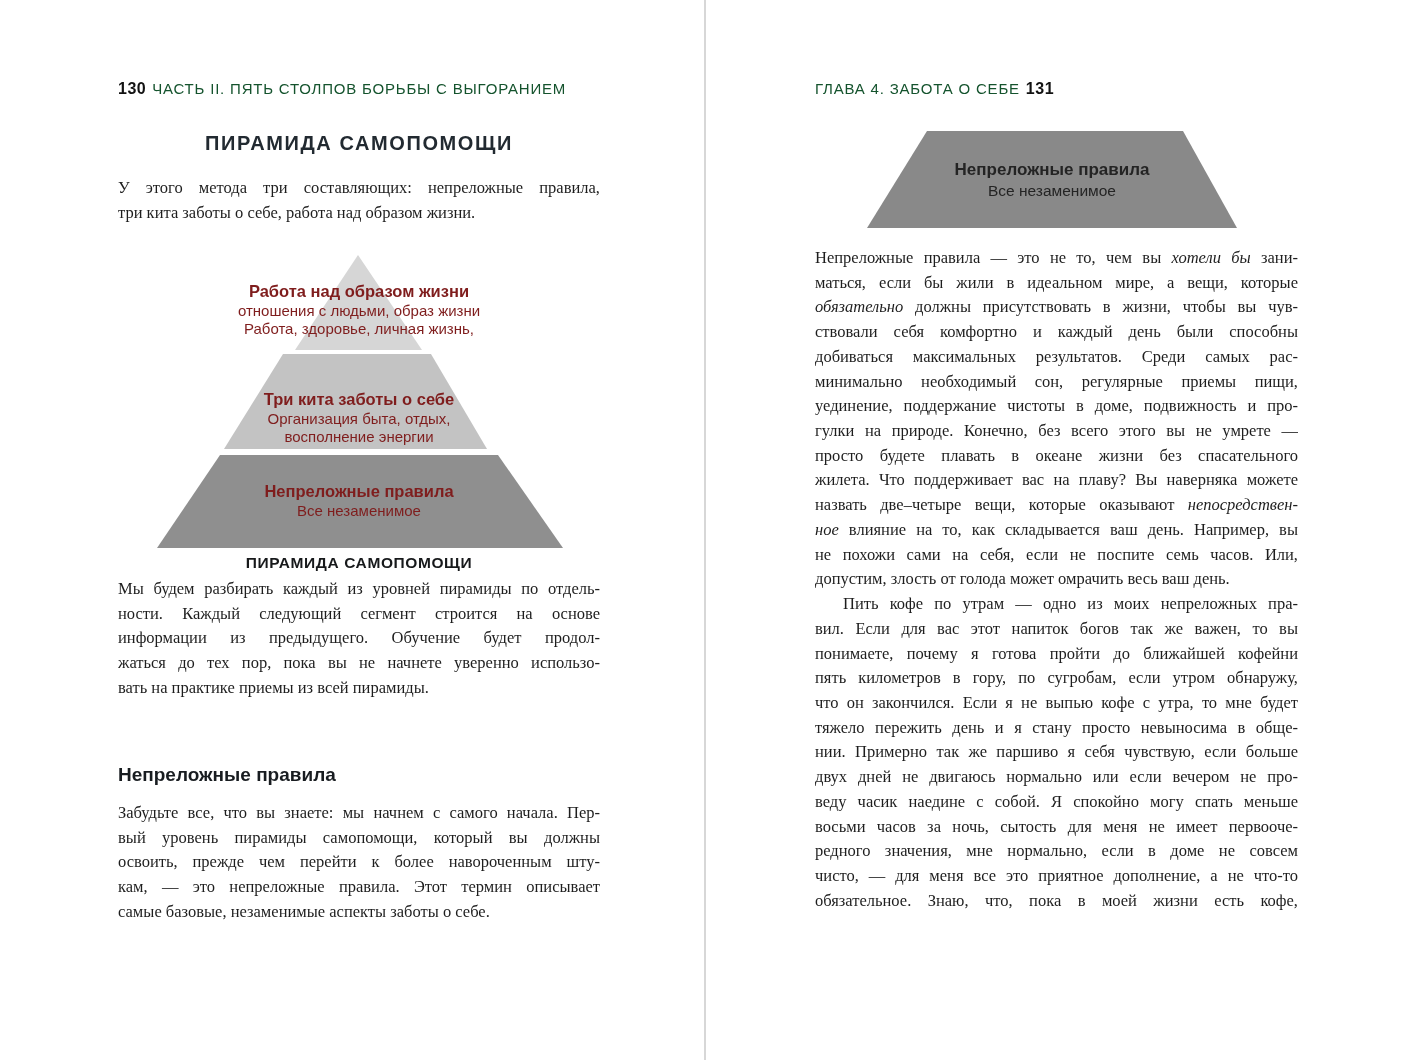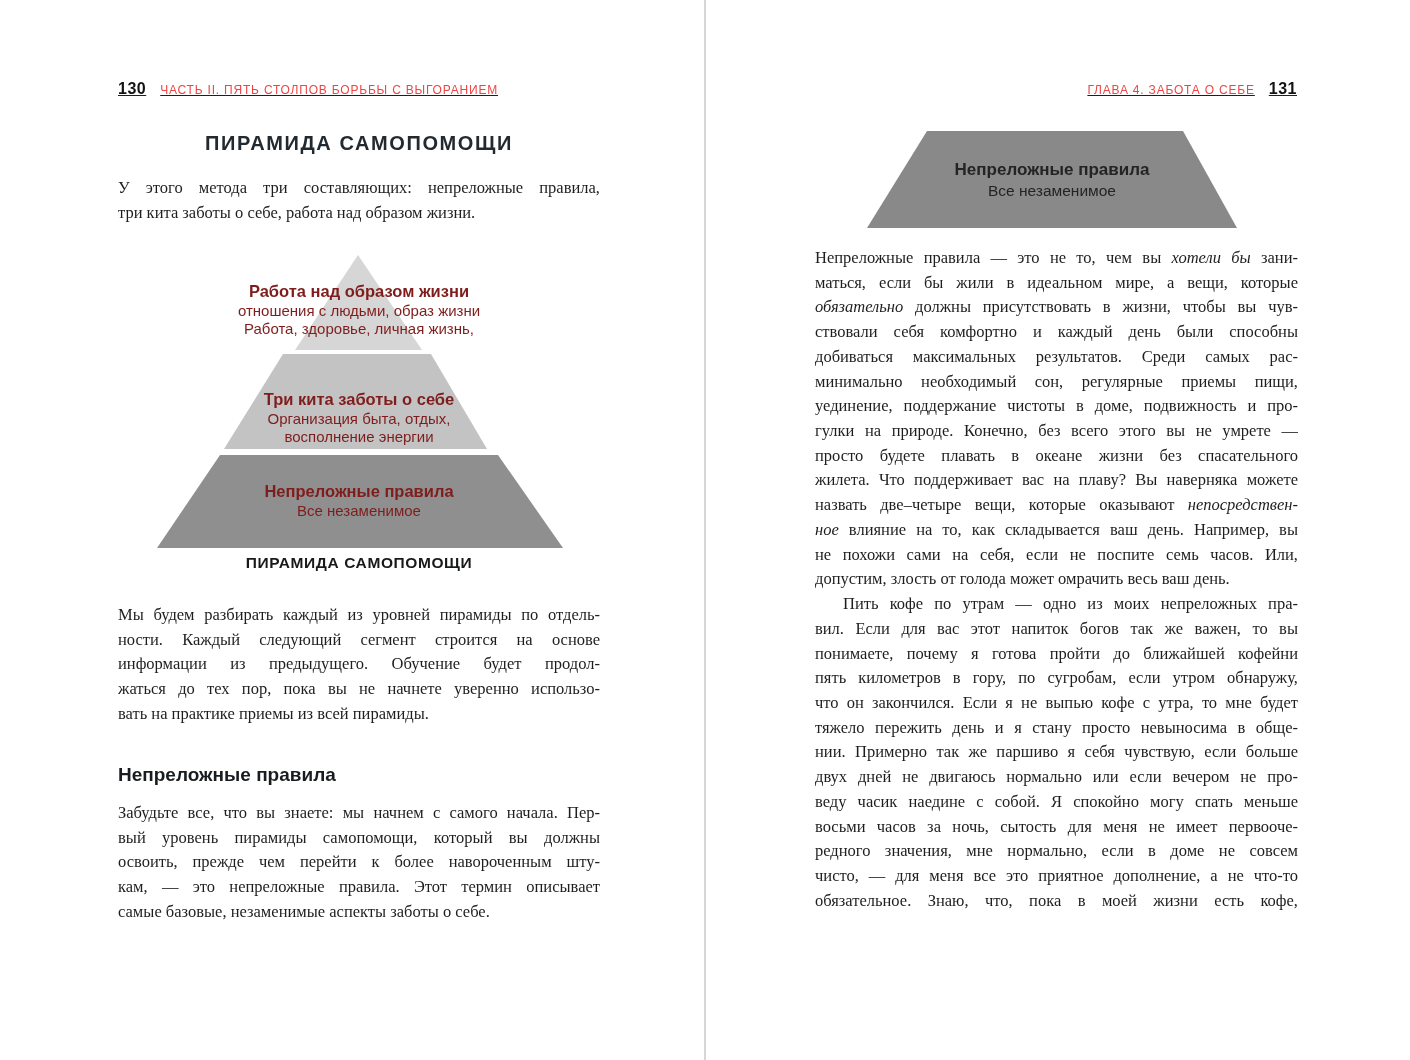--- a/index.html
+++ b/index.html
@@ -4,24 +4,24 @@
 <style>
   html,body{margin:0;padding:0;}
   body{
     width:1410px;height:1060px;background:#ffffff;position:relative;
     font-family:"Liberation Serif","DejaVu Serif",serif;color:#1e1e1e;
     overflow:hidden;
   }
   .divider{position:absolute;left:704px;top:0;width:2px;height:1060px;background:#d7d7d7;}
   .abs{position:absolute;}
   
-  .runhead{display:flex;align-items:baseline;gap:14px;
-    font-family:"Liberation Sans","DejaVu Sans",sans-serif;text-decoration:underline;}
+  .runhead{display:flex;align-items:baseline;gap:6px;
+    font-family:"Liberation Sans","DejaVu Sans",sans-serif;}
   .pagenum{font-size:16px;font-weight:bold;color:#121212;letter-spacing:.5px;}
-  .runlabel{font-size:12px;color:#ef4444;letter-spacing:.8px;}
+  .runlabel{font-size:15px;color:#14532d;letter-spacing:.8px;}
   
   .section-title{width:482px;text-align:center;
     font-family:"Liberation Sans","DejaVu Sans",sans-serif;
     font-size:20px;font-weight:bold;letter-spacing:1.6px;color:#222a31;}
   .subheading{font-family:"Liberation Sans","DejaVu Sans",sans-serif;
     font-size:19px;font-weight:bold;color:#181c20;}
   
   .textcol{font-size:16.5px;line-height:24.72px;}
   .tl{text-align:justify;text-align-last:justify;height:24.72px;overflow:hidden;white-space:normal;}
   .tl.end{text-align-last:left;}
@@ -85,40 +85,40 @@
   </div>
 
   <div class="pyrtext" style="top:228px;">
     <div class="b">Непреложные правила</div>
     <div class="s">Все незаменимое</div>
   </div>
 </div>
 
 <div class="abs pyr-caption" style="left:153px;top:554px;">ПИРАМИДА САМОПОМОЩИ</div>
 
-<div class="abs textcol" style="left:118px;top:603px;width:482px;">
+<div class="abs textcol" style="left:118px;top:577px;width:482px;">
     <div class="tl">Мы будем разбирать каждый из уровней пирамиды по отдель-</div>
     <div class="tl">ности. Каждый следующий сегмент строится на основе</div>
     <div class="tl">информации из предыдущего. Обучение будет продол-</div>
     <div class="tl">жаться до тех пор, пока вы не начнете уверенно использо-</div>
     <div class="tl end">вать на практике приемы из всей пирамиды.</div>
   </div>
 
 <div class="abs subheading" style="left:118px;top:764px;">Непреложные правила</div>
 
 <div class="abs textcol" style="left:118px;top:801px;width:482px;">
     <div class="tl">Забудьте все, что вы знаете: мы начнем с самого начала. Пер-</div>
     <div class="tl">вый уровень пирамиды самопомощи, который вы должны</div>
     <div class="tl">освоить, прежде чем перейти к более навороченным шту-</div>
     <div class="tl">кам, — это непреложные правила. Этот термин описывает</div>
     <div class="tl end">самые базовые, незаменимые аспекты заботы о себе.</div>
   </div>
 
 <div class="abs" style="left:815px;top:80px;width:482px;">
-  <div class="runhead" style="justify-content:flex-end;">
+  <div class="runhead" style="">
     <span class="runlabel">ГЛАВА 4. ЗАБОТА О СЕБЕ</span>
     <span class="pagenum">131</span>
   </div>
 </div>
 
 <div class="abs" style="left:865px;top:131px;width:374px;height:97px;">
   <div class="trap"></div>
   <div class="trap-text" style="top:28px;">
     <div class="b">Непреложные правила</div>
     <div class="s">Все незаменимое</div>

